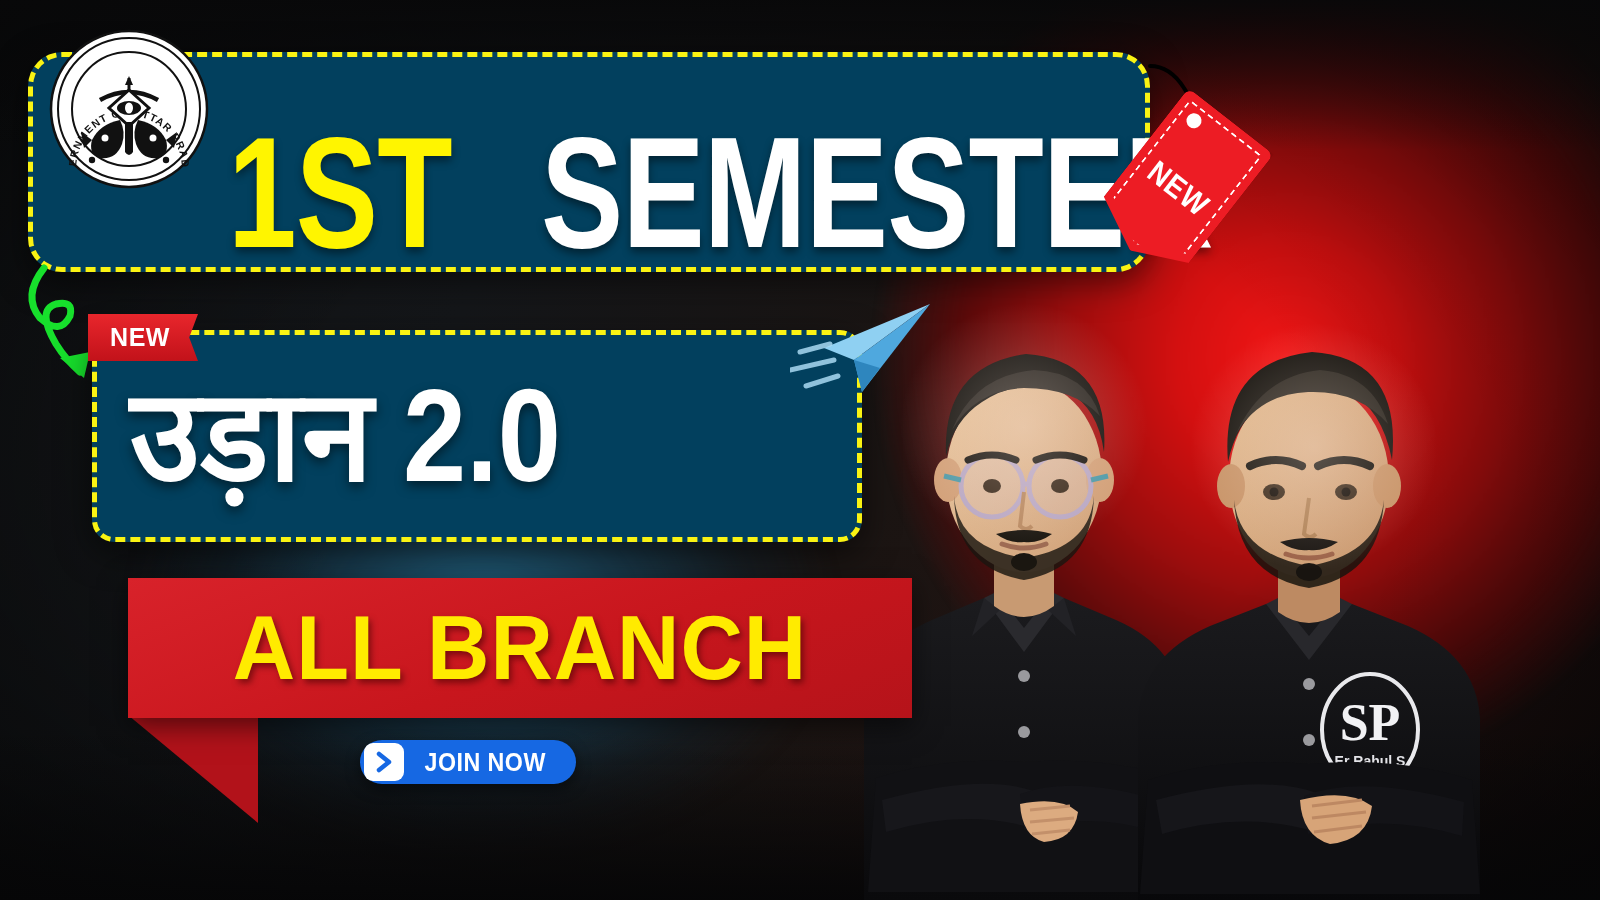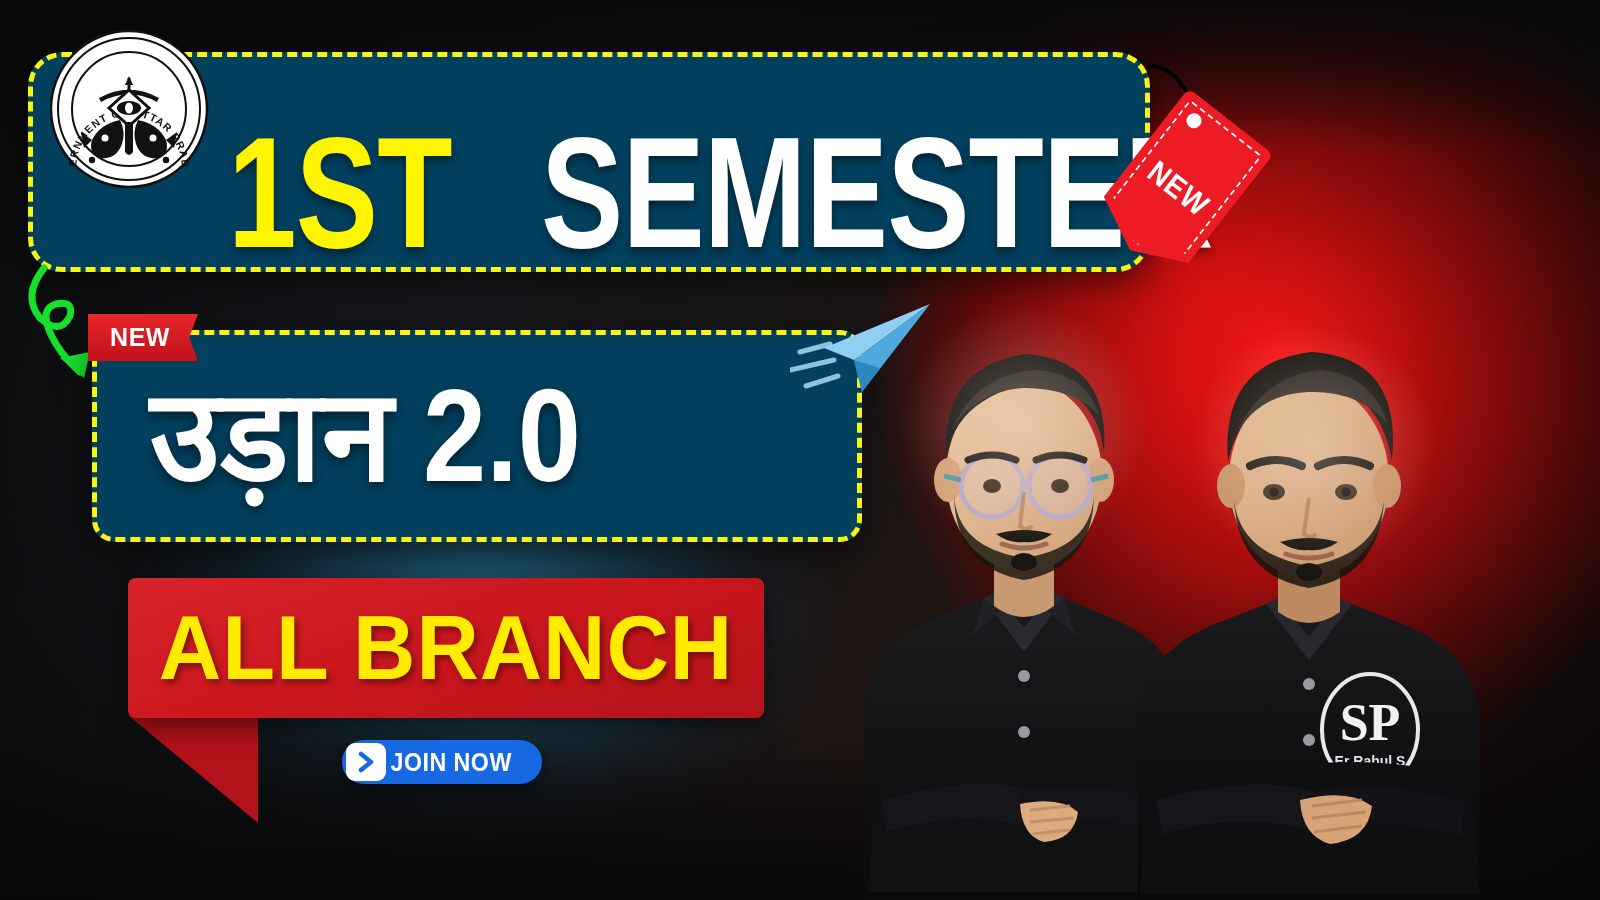--- a/index.html
+++ b/index.html
@@ -94,21 +94,20 @@
   
   .udaan{
     position:absolute;left:130px;top:330px;
     height:212px;display:flex;align-items:center;
     white-space:nowrap;
   }
   .udaan .hin{
     font-family:"Liberation Sans","DejaVu Sans",sans-serif;
     font-weight:700;color:#fff;font-size:128px;line-height:1;
     text-shadow:0 5px 12px rgba(0,0,0,.5);
-    margin-left:20px;
   }
   .udaan .ver{
     font-family:"Liberation Sans Narrow","Liberation Sans",sans-serif;
     font-weight:700;color:#fff;font-size:132px;line-height:1;
     margin-left:30px;transform:scaleX(0.86);transform-origin:left center;
     text-shadow:0 5px 12px rgba(0,0,0,.5);
   }
 
   
   .tag-wrap{position:absolute;left:1148px;top:62px;width:200px;height:230px;}
@@ -159,48 +158,47 @@
     font-family:"Liberation Sans Narrow","Liberation Sans",sans-serif;
     transform:translateX(-3px);
   }
 
   
   .plane{position:absolute;left:790px;top:296px;width:150px;height:110px;}
 
   
   .bubble{
     position:absolute;left:128px;top:578px;
-    width:636px;height:140px;
+    width:784px;height:140px;
     background:linear-gradient(160deg,#D8222A 0%,#C8161D 55%,#B5131A 100%);
     box-shadow:0 8px 26px rgba(0,0,0,.55);
-    border-radius:8px;
   }
   .bubble-tail{
     position:absolute;left:128px;top:715px;
     width:160px;height:110px;
     background:#B2121A;
     clip-path:polygon(0 0,130px 0,130px 108px);
   }
   .bubble-text{
     position:absolute;inset:0;
     display:flex;align-items:center;justify-content:center;
     color:#FFEB00;font-weight:700;
     font-family:"Liberation Sans Narrow","Liberation Sans",sans-serif;
     font-size:90px;letter-spacing:1px;
     transform:scaleX(0.96);
     text-shadow:3px 4px 6px rgba(60,0,0,.55);
   }
 
   
   .join{
-    position:absolute;left:342px;top:740px;
+    position:absolute;left:360px;top:740px;
     height:44px;padding:0 26px 0 4px;
     background:#1668E3;
     border-radius:26px;
-    display:flex;align-items:center;
+    display:flex;align-items:center;gap:16px;
     box-shadow:0 5px 14px rgba(0,0,0,.5);
   }
   .join-ico{
     width:40px;height:38px;background:#fff;border-radius:9px;
     display:flex;align-items:center;justify-content:center;flex:0 0 auto;
   }
   .join-label{
     color:#fff;font-weight:700;font-size:25px;letter-spacing:.5px;
     font-family:"Liberation Sans Narrow","Liberation Sans",sans-serif;
     transform:scaleX(0.93);

